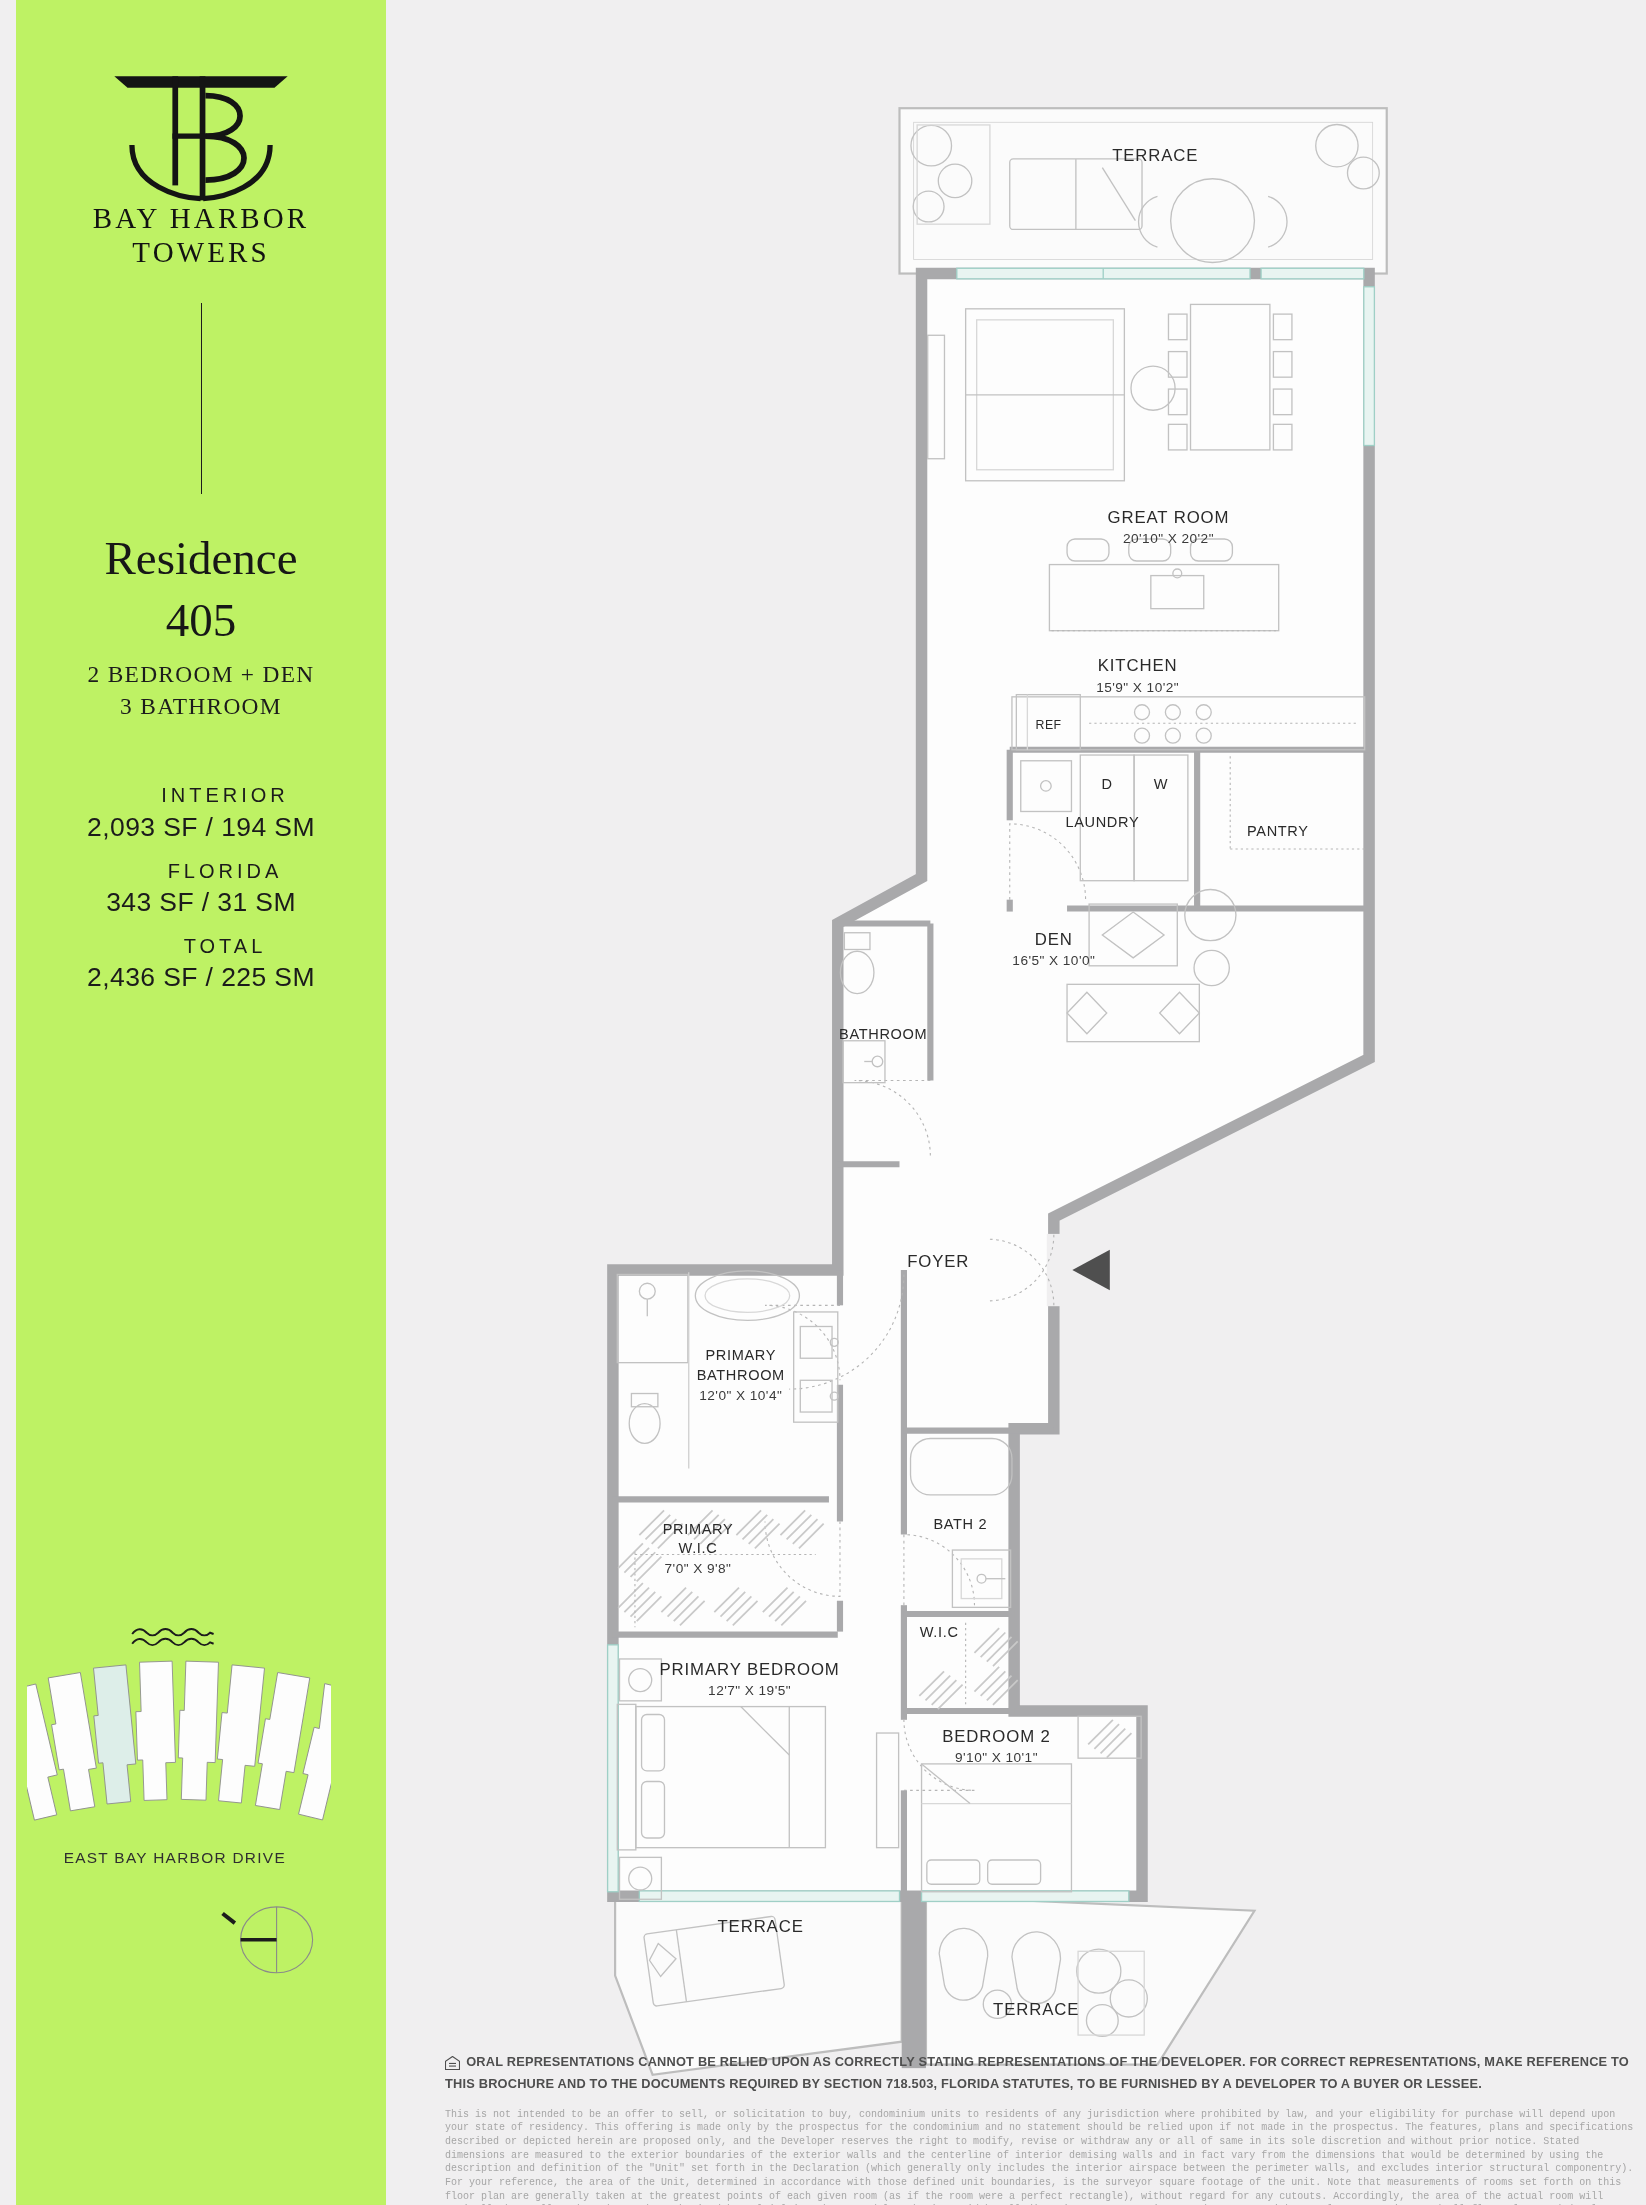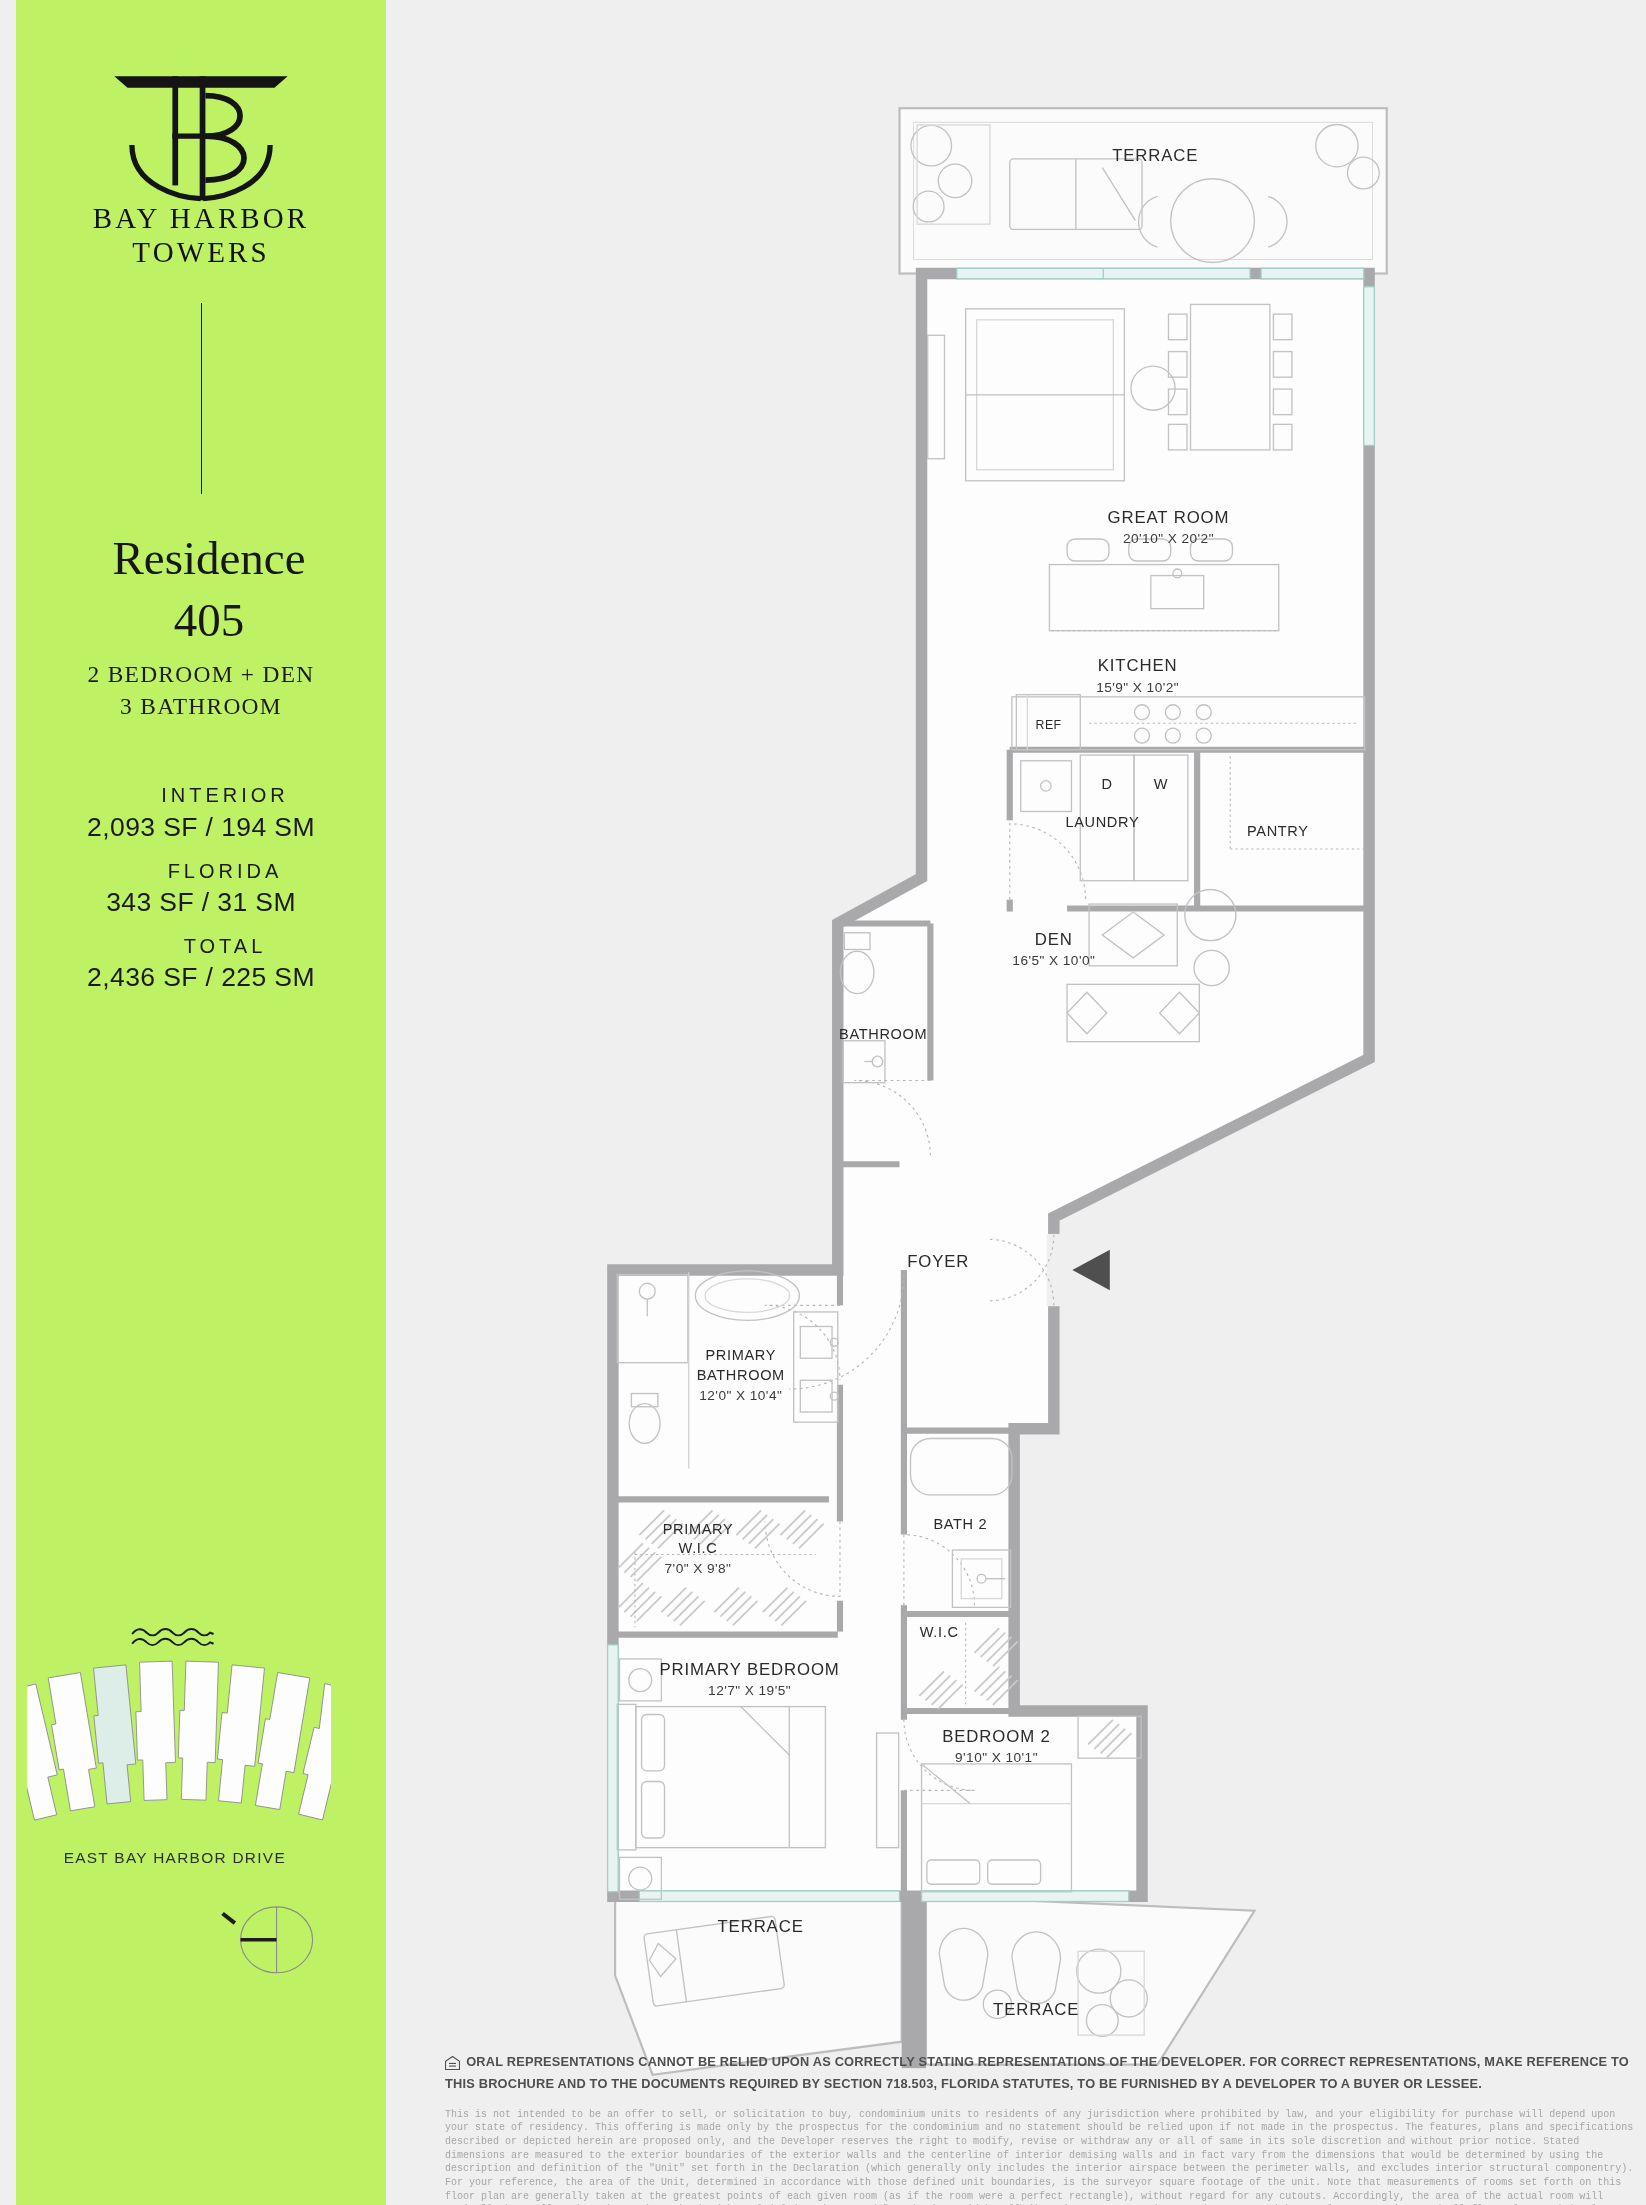--- a/index.html
+++ b/index.html
@@ -20,21 +20,21 @@
   .dash{stroke:#b5b5b5;fill:none;stroke-width:2.5;stroke-dasharray:5 7;}
   .glz{fill:#e8f4f1;stroke:#9fcfc6;stroke-width:3;}
   .terr{fill:#fbfbfb;stroke:#bdbdbd;stroke-width:5;}
 
   
   .sidebar{position:absolute;left:16px;top:0;width:370px;height:2205px;background:#bef264;z-index:2;}
   .sidebar *{box-sizing:border-box;}
   .brand{position:absolute;left:0;top:201px;width:370px;text-align:center;font-family:"Liberation Serif",serif;font-size:29px;letter-spacing:3.1px;color:#121212;line-height:34px;}
   .mono{position:absolute;left:90px;top:71px;}
   .vrule{position:absolute;left:185px;top:303px;width:0.9px;height:191px;background:#1c1c1c;}
-  .res-title{position:absolute;left:0;top:527px;width:370px;text-align:center;font-family:"Liberation Serif",serif;font-size:47px;color:#171717;line-height:62px;font-weight:400;margin-left:8px;}
+  .res-title{position:absolute;left:0;top:527px;width:370px;text-align:center;font-family:"Liberation Serif",serif;font-size:47px;color:#171717;line-height:62px;font-weight:400;}
   .res-config{position:absolute;left:0;top:658px;width:370px;text-align:center;font-family:"Liberation Serif",serif;font-size:23.4px;letter-spacing:1.3px;color:#1c1c1c;line-height:32px;}
   .stat-label{position:absolute;left:0;width:418px;text-align:center;font-family:"Liberation Sans",sans-serif;font-size:20px;letter-spacing:4px;color:#1b1b1b;}
   .stat-value{position:absolute;left:0;width:370px;text-align:center;font-family:"Liberation Sans",sans-serif;font-size:26.5px;letter-spacing:0.4px;color:#1b1b1b;}
   .street{position:absolute;left:8.8px;top:1849px;width:300px;text-align:center;font-family:"Liberation Sans",sans-serif;font-size:15.4px;letter-spacing:1.3px;color:#2f2f2f;}
   .waves{position:absolute;left:114px;top:1627px;}
   .keyplan{position:absolute;left:11px;top:1656px;}
   .compass{position:absolute;left:201px;top:1888px;}
 
   
   .disclaimer{position:absolute;left:445px;top:2025px;width:1191px;z-index:2;}

